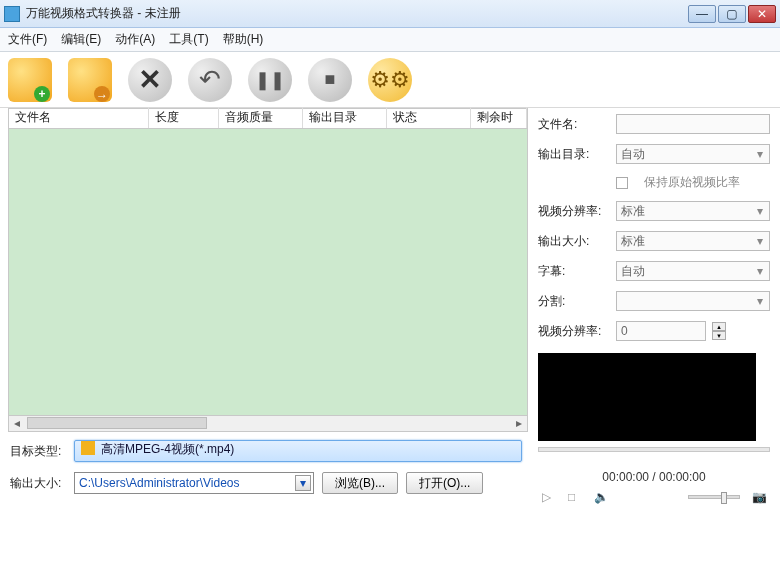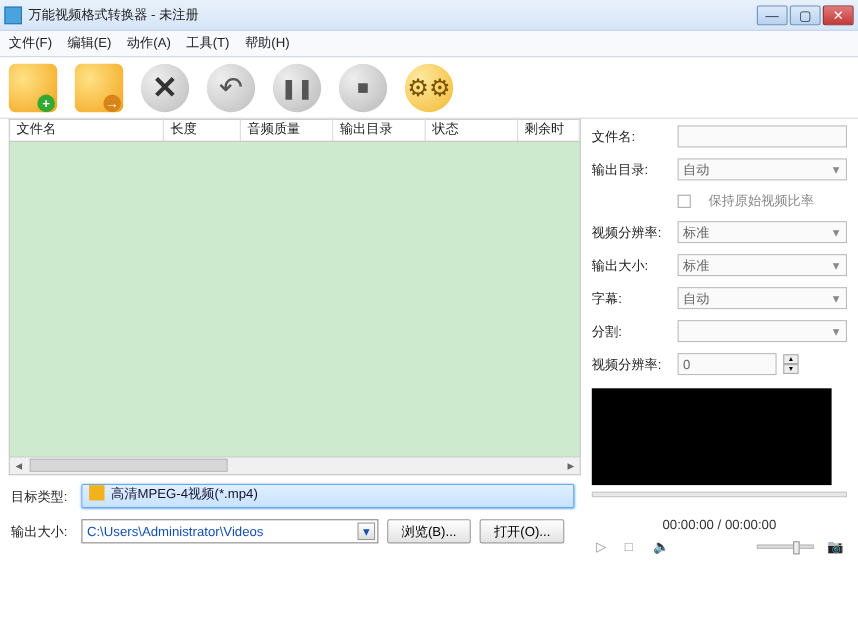--- a/index.html
+++ b/index.html
@@ -45,21 +45,21 @@
 .hscroll .thumb { position: absolute; left: 18px; top: 1px; height: 12px; width: 180px; background: #d7d7d7; border: 1px solid #bbb; }
 .hscroll .arr { position: absolute; top: 0; width: 16px; height: 14px; text-align: center; color: #666; }
 .hscroll .arr.l { left: 0; } .hscroll .arr.r { right: 0; }
 
 
 .belowlist { padding: 8px 6px 4px 2px; }
 .row { display: flex; align-items: center; margin-bottom: 10px; gap: 8px; }
 .row label { width: 56px; color: #222; }
 .typebox { flex: 1; height: 22px; border: 1px solid #6aa9e9; background: linear-gradient(#e1efff,#c7e2ff); display: flex; align-items: flex-start; padding: 0 6px; color: #113; border-radius: 2px; box-shadow: 0 0 2px #6aa9e9; }
 .typebox .ficon { width: 14px; height: 14px; background: #f2b21c; margin-right: 6px; }
-.pathbox { width: 270px; height: 22px; border: 1px solid #8a8a8a; background: #fff; padding: 0 4px; color: #1350b5; display: flex; align-items: center; position: relative; }
+.pathbox { width: 240px; height: 22px; border: 1px solid #8a8a8a; background: #fff; padding: 0 4px; color: #1350b5; display: flex; align-items: center; position: relative; }
 .pathbox .dd { position: absolute; right: 2px; top: 2px; width: 16px; height: 16px; border: 1px solid #999; background: linear-gradient(#fff,#ddd); text-align: center; line-height: 14px; }
 .btn { height: 22px; padding: 0 12px; border: 1px solid #9a9a9a; background: linear-gradient(#fefefe,#e3e3e3); border-radius: 2px; }
 .bottomlink { color: #1350b5; text-decoration: underline; margin-top: 4px; display: inline-block; }
 .logbtn { margin-left: auto; }
 
 
 .form { display: flex; flex-direction: column; gap: 10px; justify-content: center; }
 .frow { display: flex; align-items: center; gap: 6px; }
 .frow .flabel { width: 72px; color: #222; }
 .frow .finput, .frow .fselect { flex: 1; height: 20px; border: 1px solid #bcbcbc; background: #fafafa; padding: 0 4px; color: #666; position: relative; display: flex; align-items: center; }

